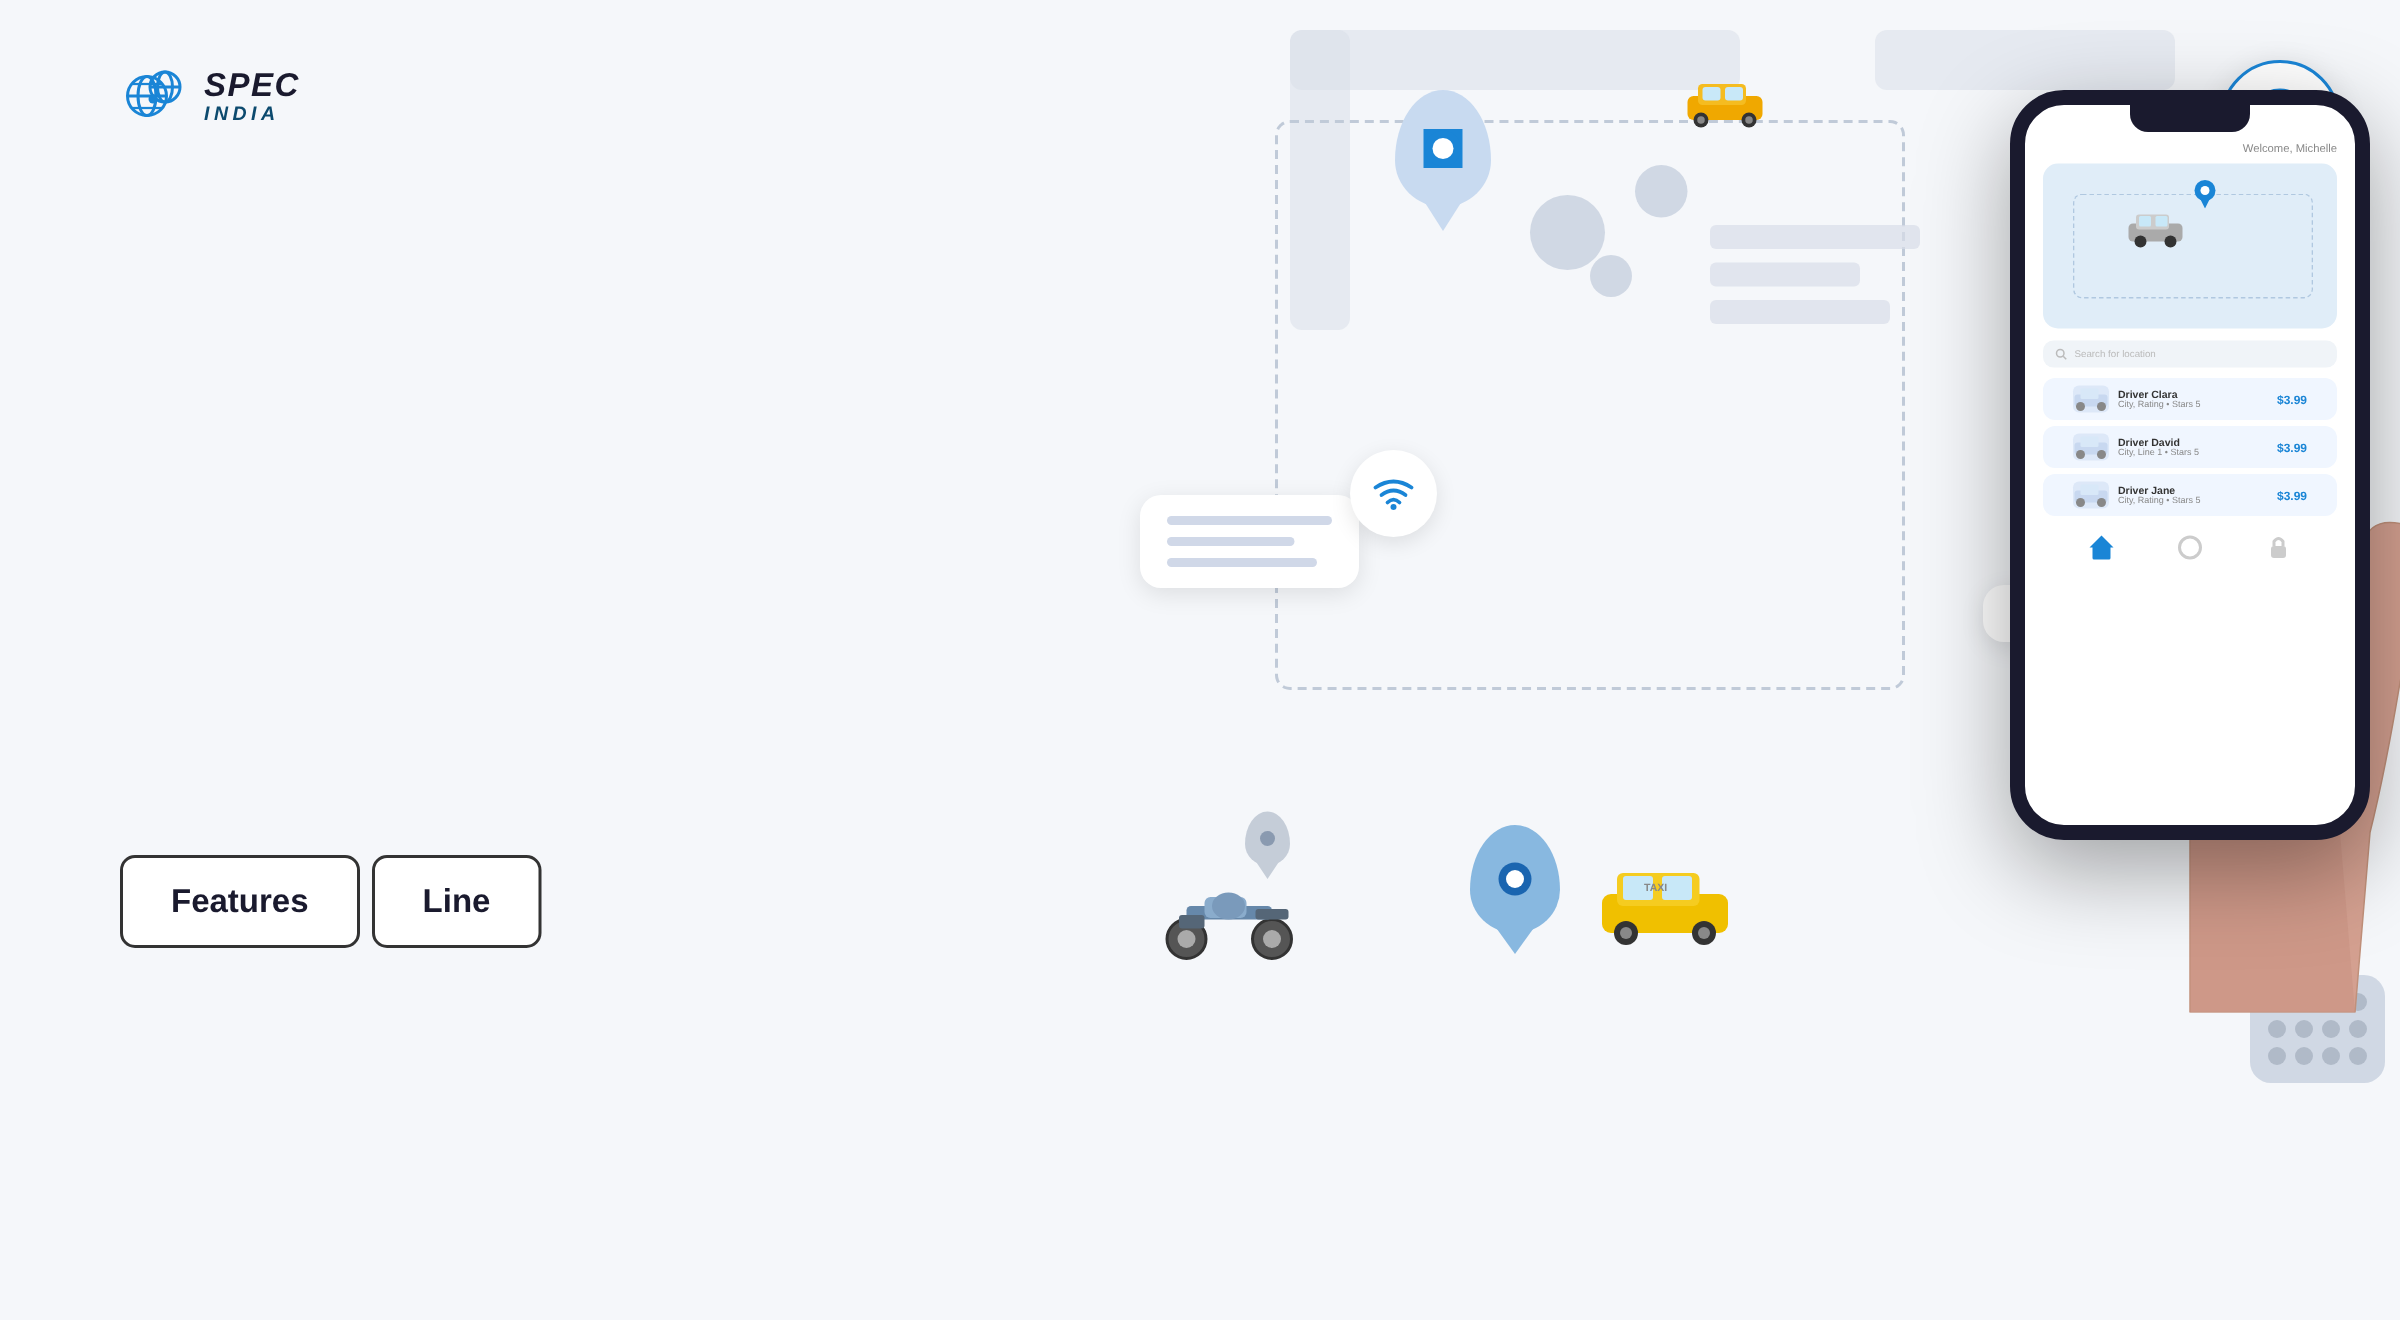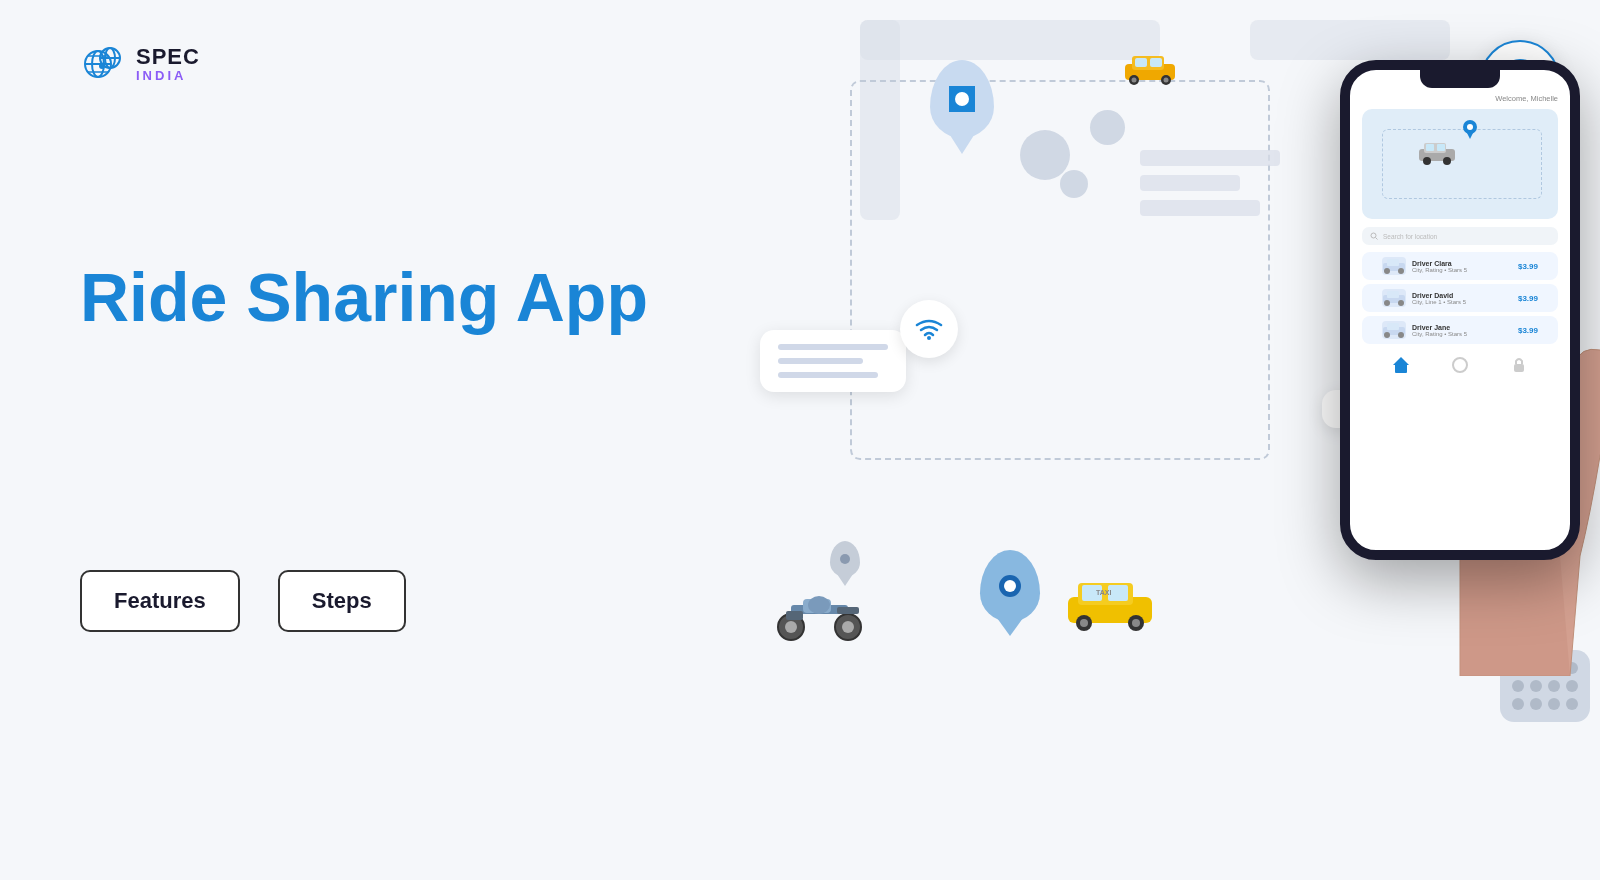--- a/index.html
+++ b/index.html
@@ -13,40 +13,41 @@
     }
 
     
     .logo {
       position: absolute;
       top: 40px;
       left: 80px;
       display: flex;
       align-items: center;
       gap: 8px;
+      font-style: italic;
     }
     .logo-icon {
       width: 48px;
       height: 48px;
     }
     .logo-text {
       display: flex;
       flex-direction: column;
       line-height: 1.1;
     }
     .logo-spec {
       font-size: 22px;
       font-weight: 800;
       color: #1a1a2e;
       letter-spacing: 1px;
     }
     .logo-india {
       font-size: 13px;
       font-weight: 600;
-      color: #8b5cf6;
+      color: #0c4a6e;
       letter-spacing: 3px;
     }
 
     
     .hero-text {
       position: absolute;
       left: 80px;
       top: 260px;
     }
     .hero-title {
@@ -56,21 +57,21 @@
       line-height: 1.1;
       max-width: 620px;
     }
 
     
     .buttons-row {
       position: absolute;
       left: 80px;
       top: 570px;
       display: flex;
-      gap: 38px;
+      gap: 8px;
     }
     .pill-btn {
       border: 2px solid #333;
       border-radius: 10px;
       padding: 16px 32px;
       background: white;
       font-size: 22px;
       font-weight: 700;
       color: #1a1a2e;
       cursor: pointer;
@@ -178,27 +179,27 @@
     <circle cx="22" cy="26" r="3" fill="#1a85d6"></circle>
   </svg>
   <div class="logo-text">
     <span class="logo-spec">SPEC</span>
     <span class="logo-india">INDIA</span>
   </div>
 </div>
 
 <div class="hero-text">
   <h1 class="hero-title">
-    <span>Ride Sharing App</span><br>
+    <br>
   </h1>
 </div>
 
 <div class="buttons-row">
   <button class="pill-btn">Features</button>
-  <button class="pill-btn">Steps</button>
+  <button class="pill-btn">Line</button>
 </div>
 
 <div class="illustration-area">
 
   <div class="money-bubble">
     <svg width="44" height="44" viewBox="0 0 44 44">
       <circle cx="22" cy="22" r="20" fill="none" stroke="#1a85d6" stroke-width="2"></circle>
       <text x="22" y="26" text-anchor="middle" font-size="18" font-weight="bold" fill="#1a85d6">$</text>
       <path d="M30 32 L36 38" stroke="#1a85d6" stroke-width="2.5" stroke-linecap="round"></path>
       <path d="M28 36 L38 36 L38 40" fill="none" stroke="#1a85d6" stroke-width="2" stroke-linecap="round"></path>

